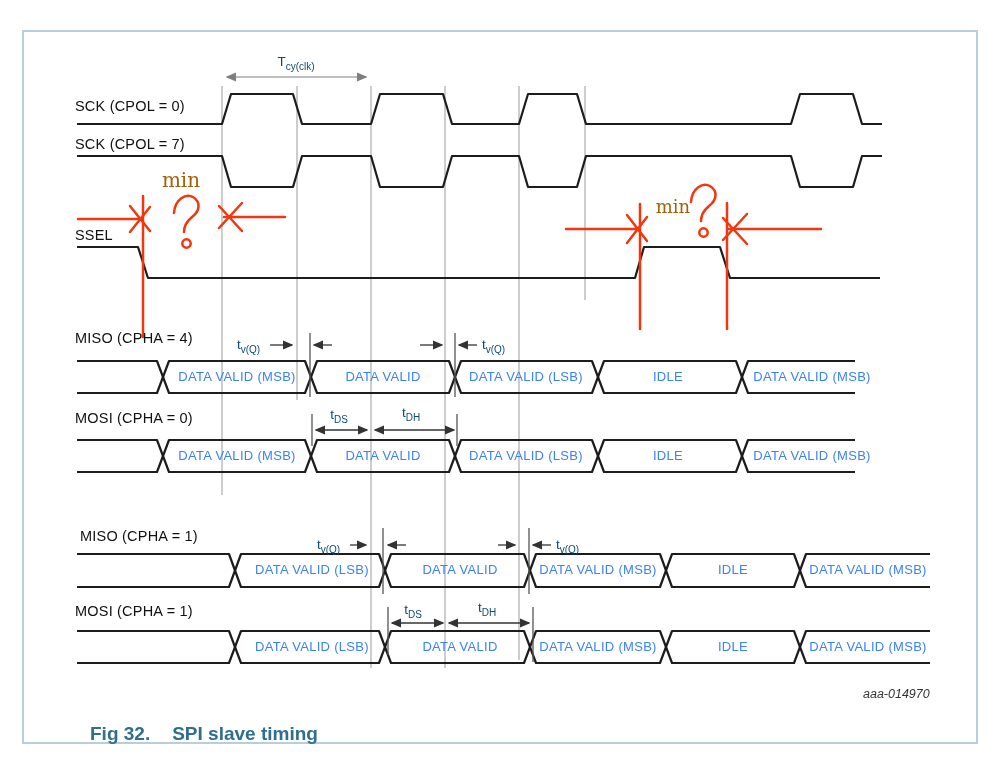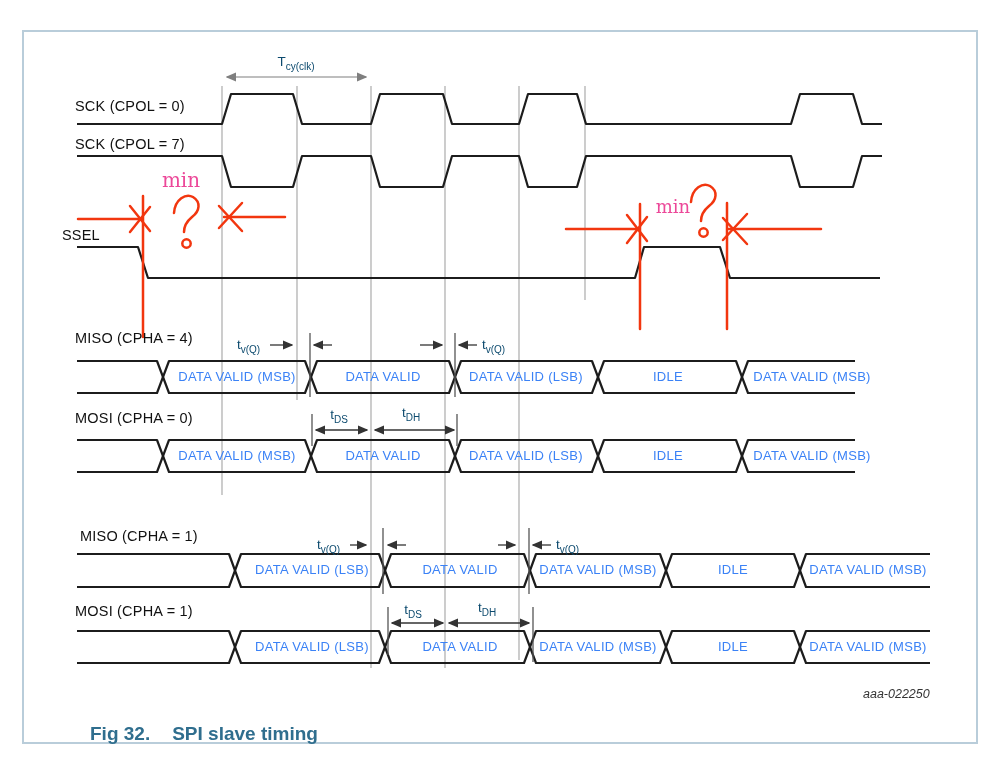--- a/index.html
+++ b/index.html
@@ -6,21 +6,21 @@
   .stage{position:relative;width:999px;height:781px;background:#fff;
          font-family:"Liberation Sans",sans-serif;overflow:hidden;}
   .frame{position:absolute;left:22px;top:30px;width:956px;height:714px;
          border:2px solid #b9cdda;box-sizing:border-box;}
   svg.diagram{position:absolute;left:0;top:0;}
   .slabel{position:absolute;font-size:14.5px;color:#111;white-space:nowrap;letter-spacing:.2px;line-height:15px;text-align:center;}
   .seg{position:absolute;transform:translateX(-50%);font-size:13px;color:#3b82f6;white-space:nowrap;letter-spacing:.3px;line-height:16px;}
   .tlabel{position:absolute;font-size:13.5px;color:#0c4a6e;white-space:nowrap;line-height:15px;}
   .tlabel.c{transform:translateX(-50%);}
   .tlabel sub{font-size:10px;}
-  .min{position:absolute;transform:translateX(-50%);font-family:"DejaVu Serif",serif;color:#ec4899;line-height:1;}
+  .min{position:absolute;transform:translateX(-50%);font-family:"DejaVu Serif",serif;color:#a16207;line-height:1;}
   .min.l{font-size:20px;}
   .min.r{font-size:18px;}
   .caption{position:absolute;left:42px;top:723px;font-size:19px;font-weight:bold;color:#2f6e8e;white-space:nowrap;margin-left:48px;}
   .caption .t{margin-left:22px;}
   .ref{position:absolute;left:863px;top:687px;font-style:italic;font-size:12.5px;color:#333;}
   .wf{fill:none;stroke:#1c1c1c;stroke-width:2.2;stroke-linejoin:round;}
   .grid line{stroke:#ababab;stroke-width:1.2;}
   .dim{stroke:#333;stroke-width:1.3;fill:none;}
   .tick{stroke:#555;stroke-width:1.3;}
   .gdim{stroke:#7f7f7f;stroke-width:1.2;fill:none;}
@@ -126,21 +126,21 @@
       <path d="M747,214 L723,240 M747,244 L723,218"></path>
       <g transform="translate(517,-11)" aria-label="?">
         <path d="M174,213 C175,199 186,193 193,197 C201,202 200,211 192,217 C186,222 184,226 184,232"></path>
         <circle cx="186.5" cy="243.5" r="4.2"></circle>
       </g>
     </g>
   </svg>
 
   <div class="slabel" style="left:75px;top:99px">SCK (CPOL = 0)</div>
   <div class="slabel" style="left:75px;top:137px">SCK (CPOL = 7)</div>
-  <div class="slabel" style="left:62px;top:228px">SSEL</div>
+  <div class="slabel" style="left:75px;top:228px">SSEL</div>
   <div class="slabel" style="left:75px;top:331px">MISO (CPHA = 4)</div>
   <div class="slabel" style="left:75px;top:411px">MOSI (CPHA = 0)</div>
   <div class="slabel" style="left:80px;top:529px">MISO (CPHA = 1)</div>
   <div class="slabel" style="left:75px;top:604px">MOSI (CPHA = 1)</div>
 
   <div class="seg" style="left:237px;top:369px">DATA VALID (MSB)</div>
   <div class="seg" style="left:383px;top:369px">DATA VALID</div>
   <div class="seg" style="left:526px;top:369px">DATA VALID (LSB)</div>
   <div class="seg" style="left:668px;top:369px">IDLE</div>
   <div class="seg" style="left:812px;top:369px">DATA VALID (MSB)</div>
@@ -169,18 +169,18 @@
   <div class="tlabel c" style="left:339px;top:407px"><span>t</span><sub>DS</sub></div>
   <div class="tlabel c" style="left:411px;top:405px"><span>t</span><sub>DH</sub></div>
   <div class="tlabel" style="left:317px;top:537px"><span>t</span><sub>v(Q)</sub></div>
   <div class="tlabel" style="left:556px;top:537px"><span>t</span><sub>v(Q)</sub></div>
   <div class="tlabel c" style="left:413px;top:602px"><span>t</span><sub>DS</sub></div>
   <div class="tlabel c" style="left:487px;top:600px"><span>t</span><sub>DH</sub></div>
 
   <div class="min l" style="left:181px;top:170px">min</div>
   <div class="min r" style="left:673px;top:198px">min</div>
 
-  <div class="ref">aaa-022250</div>
+  <div class="ref">aaa-014970</div>
   <div class="caption">
     <span class="p">Fig 32.</span><span class="t">SPI slave timing</span>
   </div>
 
 </div>
 
 </body></html>

